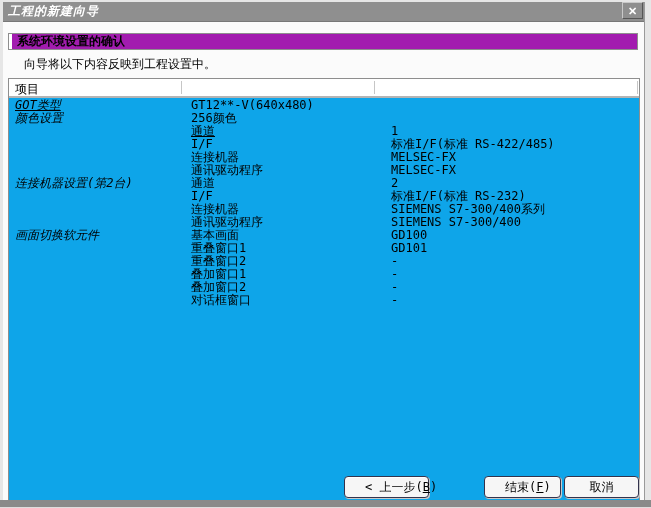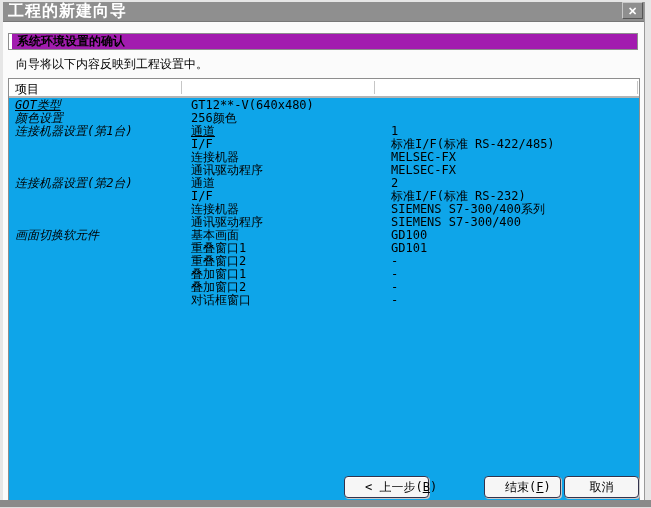--- a/index.html
+++ b/index.html
@@ -17,40 +17,40 @@
   .edge-right-light { position:absolute; left:645px; top:0; width:6px; height:508px; background:#e6e6e6; }
   .edge-bottom-band { position:absolute; left:0; top:500px; width:651px; height:7px; background:#8a8a8a; }
   .edge-bottom-lite { position:absolute; left:0; top:507px; width:651px; height:1px; background:#dedede; }
 
   
   .titlebar {
     position:absolute; left:3px; top:2px; width:641px; height:20px;
     background:#8f8f8f; border-bottom:1px solid #787878;
     display:flex; align-items:center; padding-left:5px;
   }
-  .titlebar .title { color:#fff; font-weight:bold; font-size:16px; letter-spacing:1px; white-space:nowrap; }
+  .titlebar .title { color:#fff; font-weight:bold; font-size:12px; letter-spacing:1px; white-space:nowrap;font-style:italic; }
   .close-btn {
     position:absolute; left:622px; top:2px; width:21px; height:17px;
     background:#8f8f8f; border:none;
     border-top:1px solid #c9c9c9; border-left:1px solid #c9c9c9;
     border-right:1px solid #565656; border-bottom:1px solid #565656;
     color:#fff; font-weight:bold; font-size:11px; line-height:14px;
     text-align:center; cursor:default; padding:0;
   }
 
   
   .banner {
     position:absolute; left:8px; top:33px; width:630px; height:17px;
     background:#a21caf; border:1px solid #8e8e8e;
     box-shadow:inset 3px 0 0 #ffffff;
     display:flex; align-items:center; padding-left:8px;
     font-weight:bold; white-space:nowrap;
   }
 
-  .intro { position:absolute; left:8px; top:56px; white-space:nowrap;padding-left:8px; }
+  .intro { position:absolute; left:16px; top:56px; white-space:nowrap;padding-left:8px; }
 
   
   .listview {
     position:absolute; left:8px; top:78px; width:632px; height:464px;
     background:#0ea5e9; border:1px solid #8e8e8e;
   }
   .lv-header { position:absolute; left:0; top:0; width:630px; height:17px; background:#fff; }
   .lv-header .h-label { position:absolute; left:6px; top:2px; white-space:nowrap; }
   .lv-header .sep { position:absolute; top:2px; width:1px; height:13px; background:#c6c6c6; }
   .sep.s1 { left:172px; } .sep.s2 { left:365px; } .sep.s3 { left:628px; }
@@ -107,21 +107,20 @@
           <span class="cell c0 u">GOT类型</span>
           <span class="cell c1">GT12**-V(640x480)</span>
           <span class="cell c2"></span>
         </div>
         <div class="lv-row">
           <span class="cell c0">颜色设置</span>
           <span class="cell c1">256颜色</span>
           <span class="cell c2"></span>
         </div>
         <div class="lv-row">
-          <span class="cell c0">连接机器设置(第1台)</span>
           <span class="cell c1 u">通道</span>
           <span class="cell c2">1</span>
         </div>
         <div class="lv-row">
           <span class="cell c0"></span>
           <span class="cell c1">I/F</span>
           <span class="cell c2">标准I/F(标准 RS-422/485)</span>
         </div>
         <div class="lv-row">
           <span class="cell c0"></span>

